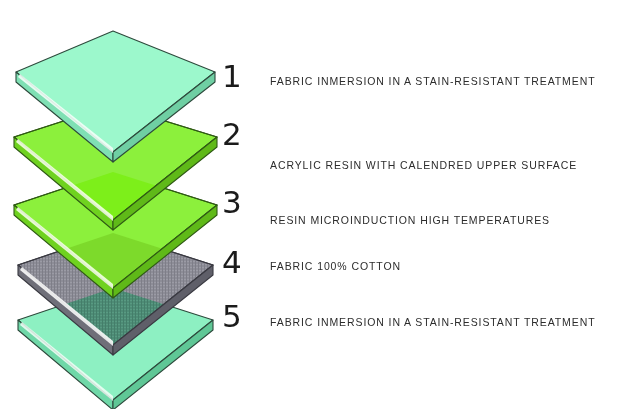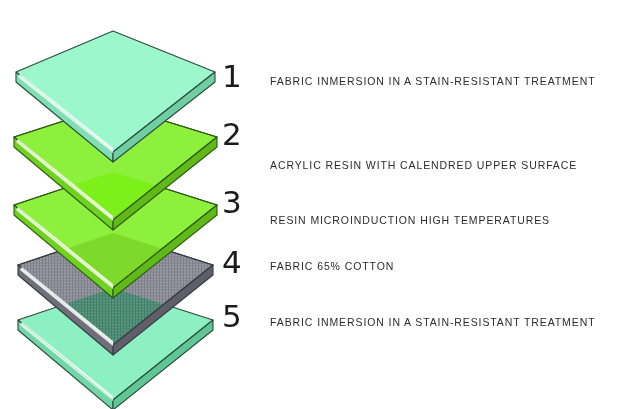--- a/index.html
+++ b/index.html
@@ -158,21 +158,21 @@
     <div class="caption">ACRYLIC RESIN WITH CALENDRED UPPER SURFACE</div>
   </div>
 
   <div class="row-3">
     <div class="numeral">3</div>
     <div class="caption">RESIN MICROINDUCTION HIGH TEMPERATURES</div>
   </div>
 
   <div class="row-4">
     <div class="numeral">4</div>
-    <div class="caption">FABRIC 65% COTTON</div>
+    <div class="caption">FABRIC 100% COTTON</div>
   </div>
 
   <div class="row-5">
     <div class="numeral">5</div>
     <div class="caption">FABRIC INMERSION IN A STAIN-RESISTANT TREATMENT</div>
   </div>
 
 </div>
 
 </body></html>

